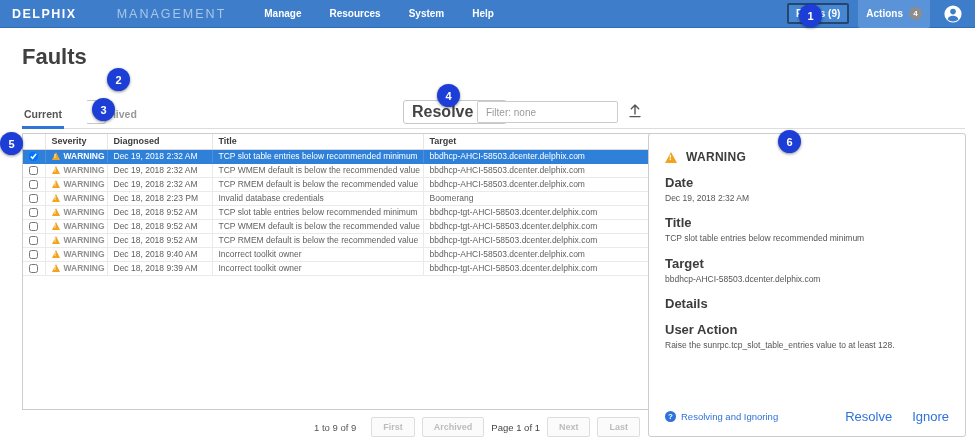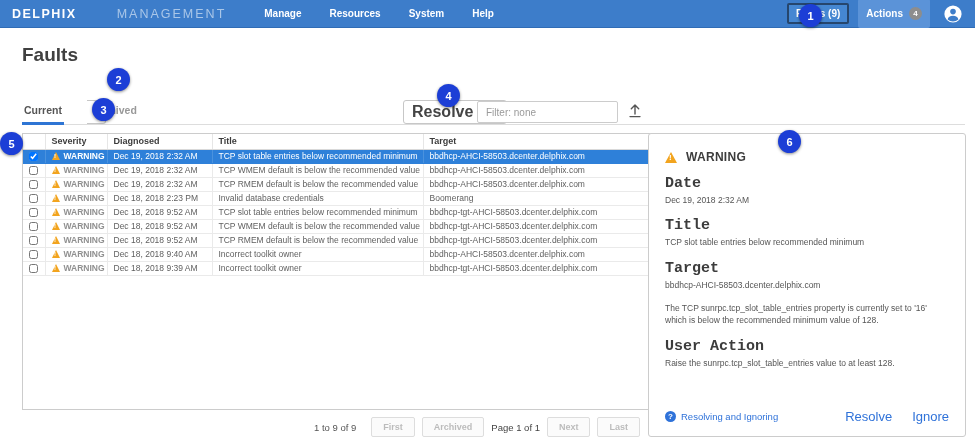--- a/index.html
+++ b/index.html
@@ -29,21 +29,21 @@
     font-size:10px; font-weight:bold; padding:8px 8px; border-radius:2px;
     display:flex; align-items:center; gap:6px; cursor:pointer;
   }
   .actions-badge {
     background:#8d8d8d; color:#fff; width:13px; height:13px; border-radius:50%;
     font-size:8px; line-height:13px; text-align:center; font-weight:bold;
   }
   .user-avatar { width:20px; height:20px; cursor:pointer; margin-left:4px; }
 
   
-  .page-title { font-size:19px; font-weight:bold; color:#404040; margin:16px 0 0 22px; }
+  .page-title { font-size:22px; font-weight:bold; color:#404040; margin:16px 0 0 22px; }
   .tabs { display:flex; gap:26px; margin:10px 10px 0 22px; border-bottom:1px solid #ddd; }
   .tab {
     font-size:10.5px; font-weight:bold; color:#999; padding:4px 2px 6px;
     border-bottom:3px solid transparent; margin-bottom:-1px; cursor:pointer;margin-top:24px;
   }
   .tab.active { color:#555; border-bottom-color:#2e75d4; }
 
   
   .refresh-group { position:absolute; left:22px; top:100px; height:24px; display:flex; }
   .refresh-main {
@@ -117,21 +117,21 @@
   }
   .page-label { color:#444; }
 
   
   .detail-panel {
     position:absolute; left:648px; top:133px; width:318px; height:304px;
     border:1px solid #ccc; border-radius:3px; background:#fff; padding:16px 16px 12px;
   }
   .detail-heading { display:flex; align-items:center; gap:9px; font-size:12px; font-weight:bold; color:#3c3c3c; letter-spacing:0.3px; }
   .detail-group { margin-top:11px; }
-  .detail-label { font-size:15px; font-weight:bold; color:#3c3c3c; margin-bottom:2px;font-family:Liberation Mono, monospace; }
+  .detail-label { font-size:13px; font-weight:bold; color:#3c3c3c; margin-bottom:2px; }
   .detail-value { font-size:8.5px; color:#555; line-height:1.45; }
   .detail-footer { position:absolute; left:16px; right:16px; bottom:12px; display:flex; align-items:center; }
   .help-link { display:inline-flex; align-items:center; gap:5px; color:#2f72d9; font-size:9.5px; cursor:pointer; }
   .help-icon {
     width:11px; height:11px; border-radius:50%; background:#2f72d9; color:#fff;
     font-size:8px; font-weight:bold; line-height:11px; text-align:center; display:inline-block;
   }
   .footer-links { margin-left:auto; display:flex; gap:20px; }
   .footer-link { color:#2f72d9; font-size:13px; cursor:pointer; }
 
@@ -337,21 +337,21 @@
     <div class="detail-label">Title</div>
     <div class="detail-value">TCP slot table entries below recommended minimum</div>
   </div>
 
   <div class="detail-group">
     <div class="detail-label">Target</div>
     <div class="detail-value">bbdhcp-AHCI-58503.dcenter.delphix.com</div>
   </div>
 
   <div class="detail-group">
-    <div class="detail-value">The TCP sunrpc.tcp_slot_table_entries property is currently set to '16' which is below the recommended minimum value of 128.</div>
+    <div class="detail-label">Details</div>
   </div>
 
   <div class="detail-group">
     <div class="detail-label">User Action</div>
     <div class="detail-value">Raise the sunrpc.tcp_slot_table_entries value to at least 128.</div>
   </div>
 
   <div class="detail-footer">
     <span class="help-link">
       <span class="help-icon">?</span>

